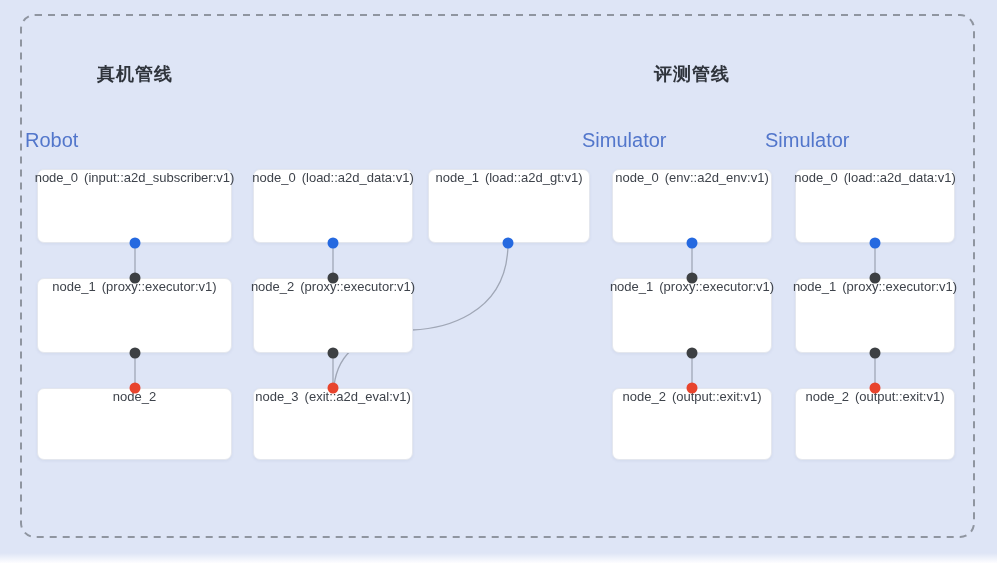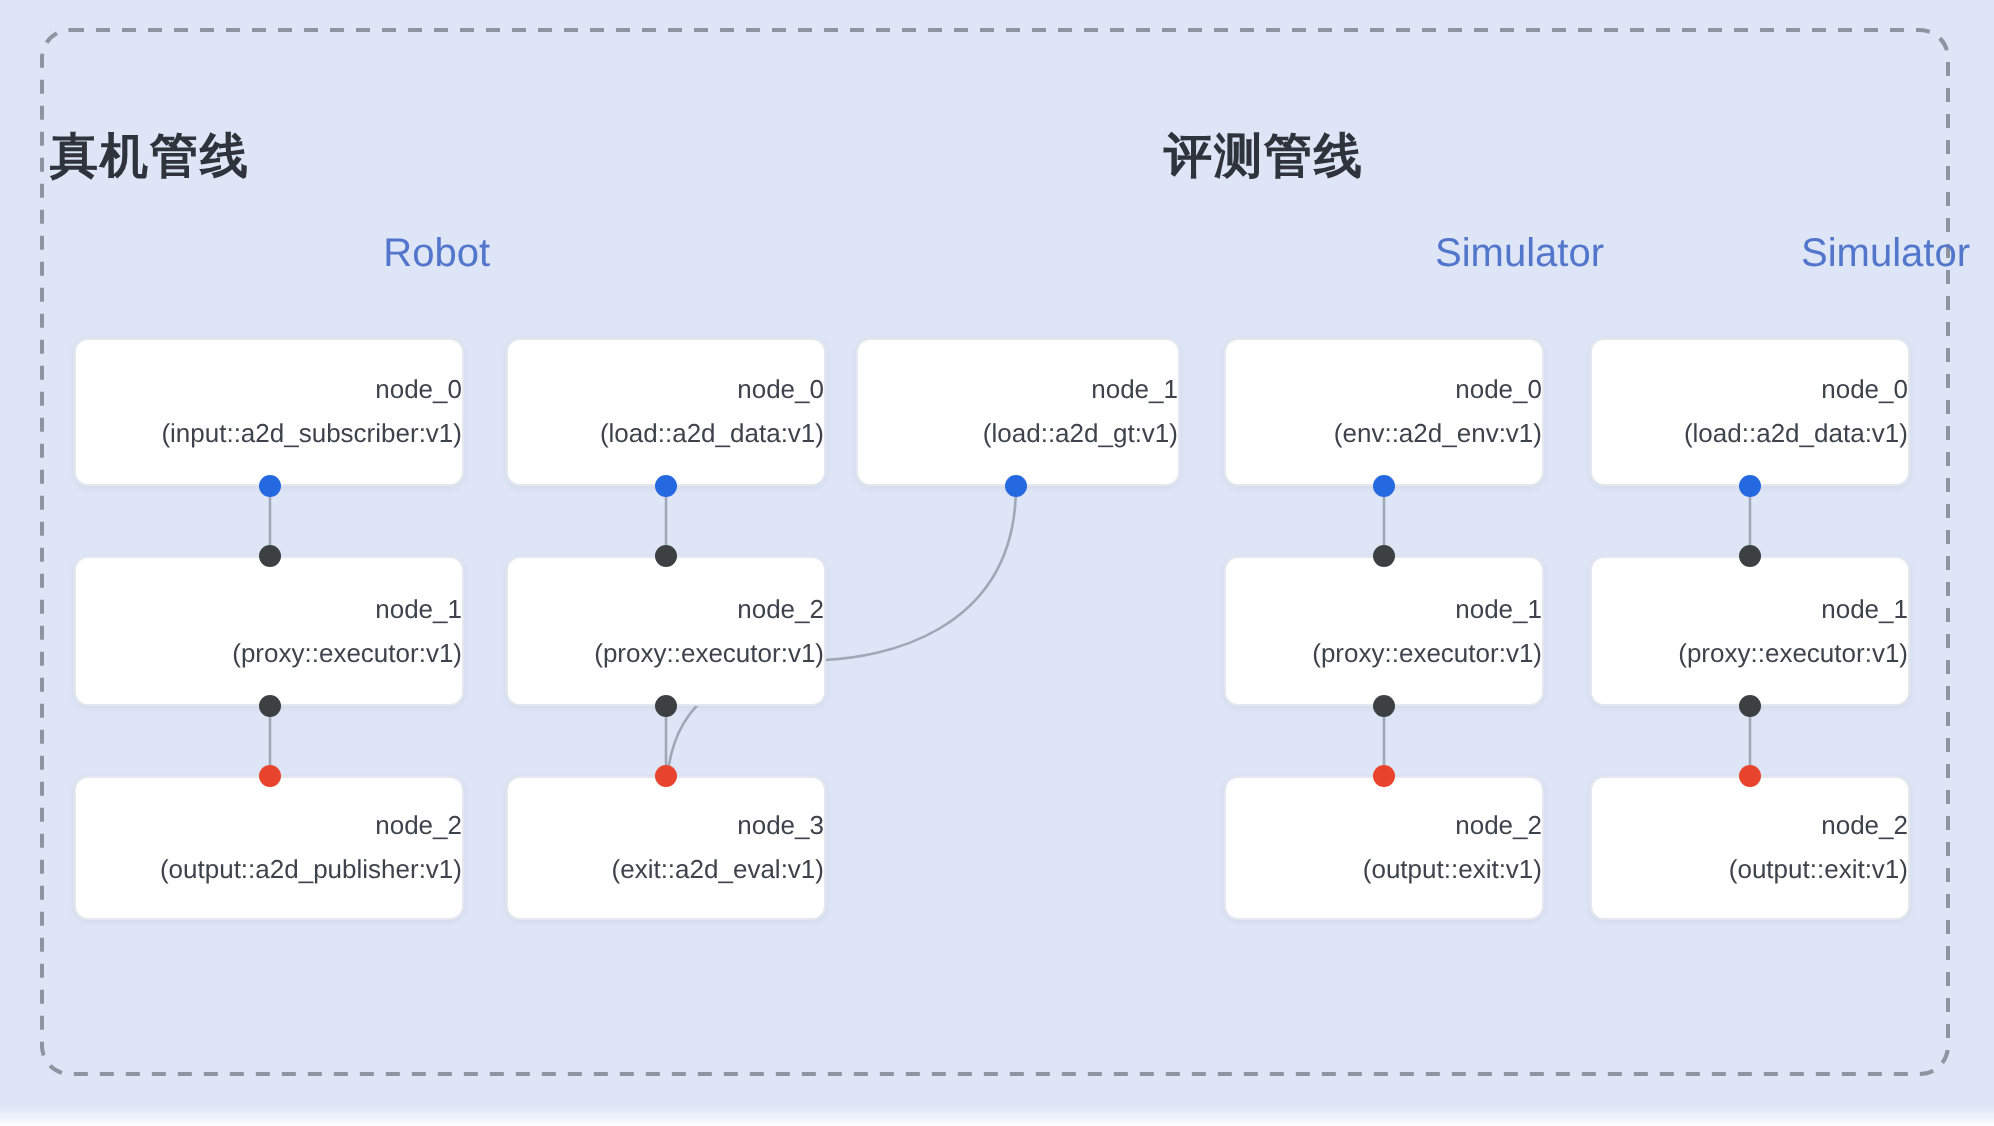--- a/index.html
+++ b/index.html
@@ -8,32 +8,32 @@
     background:#dee5f6;
     font-family:"Liberation Sans", sans-serif;
   }
   .canvas::after {
     content:""; position:absolute; left:0; right:0; bottom:0; height:10px;
     background:linear-gradient(180deg, rgba(253,253,255,0), #fdfdff);
     z-index:4; pointer-events:none;
   }
   .edges { position:absolute; left:0; top:0; z-index:1; }
   .title-zh {
-    position:absolute; top:62px; width:220px; 
-    font-size:24px; font-weight:700; color:#2f343c; letter-spacing:1px; z-index:2;
+    position:absolute; top:62px; width:220px; text-align:center;
+    font-size:18px; font-weight:700; color:#2f343c; letter-spacing:1px; z-index:2;
   }
   .title-en {
-    position:absolute; top:116px; width:220px; text-align:right;
+    position:absolute; top:129px; width:220px; text-align:left;
     font-size:20px; font-weight:400; color:#5276cb; z-index:2;
   }
   .node {
     position:absolute; box-sizing:border-box; z-index:2;
     background:#ffffff; border:1px solid #e4e7ee; border-radius:7px;
     box-shadow:0 1px 3px rgba(80,90,130,0.08);
-    display:flex; flex-direction:column; align-items:flex-end; justify-content:center;
+    display:flex; align-items:flex-start; justify-content:center;
     gap:6px;
   }
   .node .nm { font-size:13px; color:#3e434b; line-height:1.2; }
   .node .tp { font-size:13px; color:#3e434b; line-height:1.2; }
   .dot {
     position:absolute; width:11px; height:11px; border-radius:50%;
     transform:translate(-50%,-50%); z-index:3;
   }
   .dot.src  { background:#2569e0; }
   .dot.mid  { background:#3d4043; }
@@ -68,21 +68,20 @@
   <div class="node" style="left:37px;top:169px;width:195px;height:74px">
     <div class="nm">node_0</div>
     <div class="tp">(input::a2d_subscriber:v1)</div>
   </div>
   <div class="node" style="left:37px;top:278px;width:195px;height:75px">
     <div class="nm">node_1</div>
     <div class="tp">(proxy::executor:v1)</div>
   </div>
   <div class="node" style="left:37px;top:388px;width:195px;height:72px">
     <div class="nm">node_2</div>
-    <div class="tp">(output::a2d_publisher:v1)</div>
   </div>
 
   <div class="node" style="left:253px;top:169px;width:160px;height:74px">
     <div class="nm">node_0</div>
     <div class="tp">(load::a2d_data:v1)</div>
   </div>
   <div class="node" style="left:428px;top:169px;width:162px;height:74px">
     <div class="nm">node_1</div>
     <div class="tp">(load::a2d_gt:v1)</div>
   </div>

